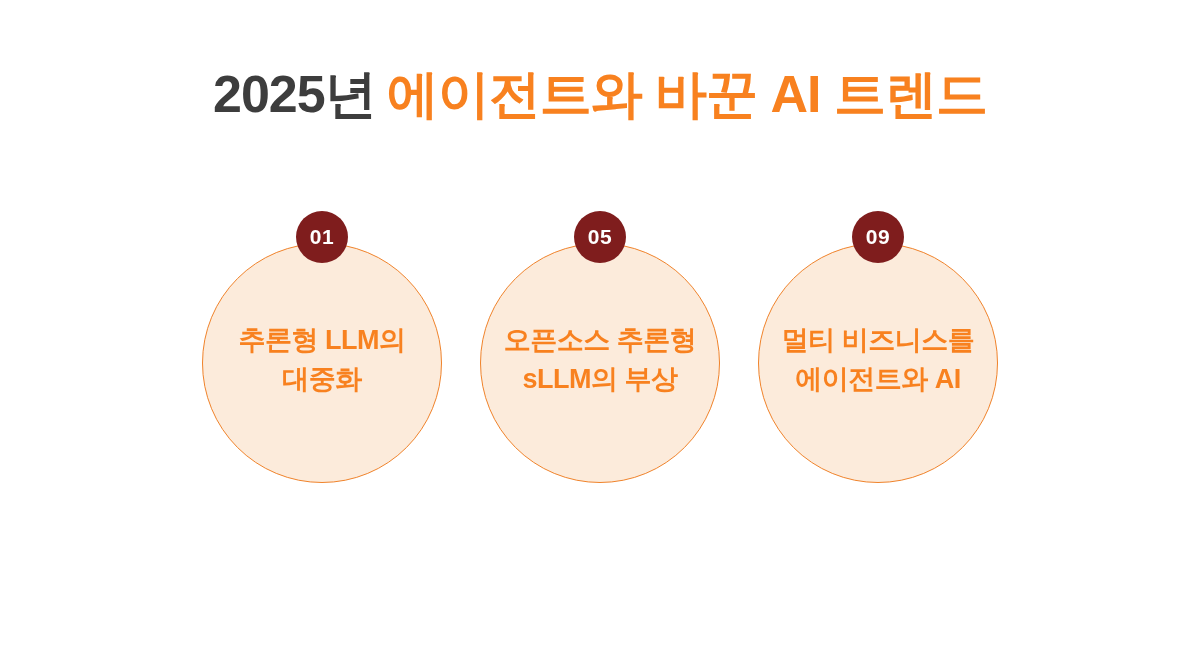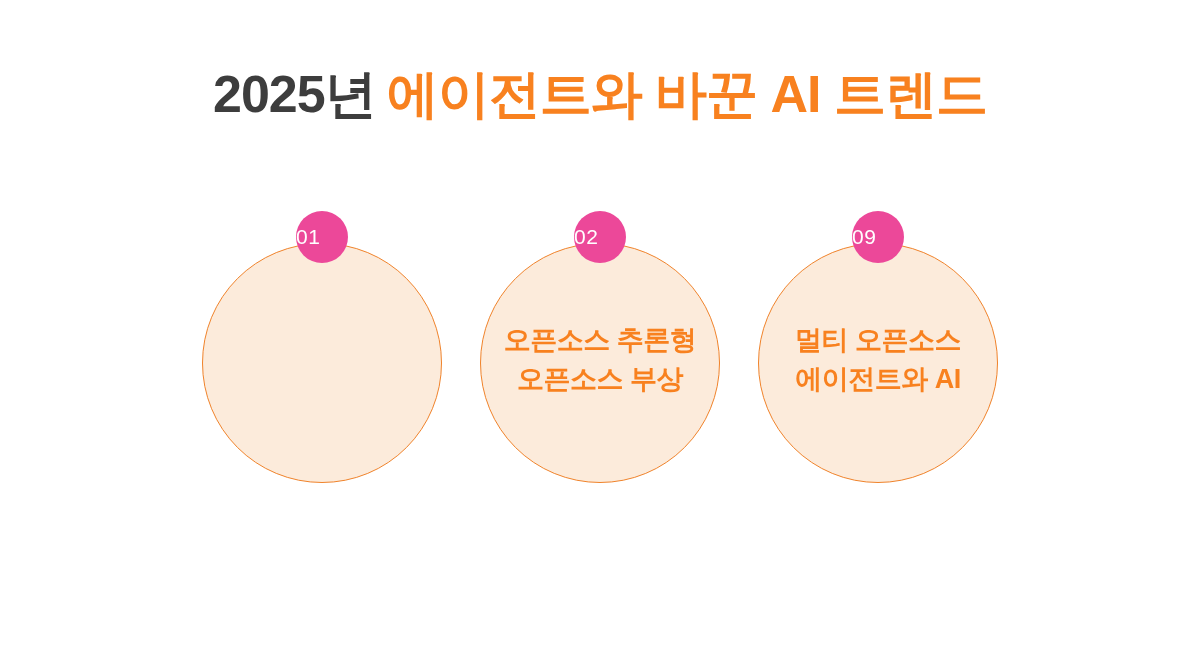--- a/index.html
+++ b/index.html
@@ -61,27 +61,27 @@
     text-align: center;
   }
   .badge {
     position: absolute;
     top: -32px;
     left: 50%;
     transform: translateX(-50%);
     width: 52px;
     height: 52px;
     border-radius: 50%;
-    background: #ec4899;
+    background: #7f1d1d;
     color: #ffffff;
     display: flex;
     align-items: center;
-    justify-content: flex-start;
+    justify-content: center;
     font-size: 21px;
-    font-weight: 400;
+    font-weight: 700;
     letter-spacing: 0.5px;
     z-index: 2;
   }
   .circle-label {
     color: #f8811f;
     font-weight: 800;
     font-size: 27px;
     line-height: 1.45;
     letter-spacing: -0.5px;
     padding: 0 14px;
@@ -101,43 +101,45 @@
   </h1>
 
   <div class="cards">
 
     <div class="card">
       <div class="badge">
         <span>01</span>
       </div>
       <div class="circle">
         <div class="circle-label">
+          <span class="line">추론형 LLM의</span>
+          <span class="line">대중화</span>
         </div>
       </div>
     </div>
 
     <div class="card">
       <div class="badge">
-        <span>02</span>
+        <span>05</span>
       </div>
       <div class="circle">
         <div class="circle-label">
           <span class="line">오픈소스 추론형</span>
-          <span class="line">오픈소스 부상</span>
+          <span class="line">sLLM의 부상</span>
         </div>
       </div>
     </div>
 
     <div class="card">
       <div class="badge">
         <span>09</span>
       </div>
       <div class="circle">
         <div class="circle-label">
-          <span class="line">멀티 오픈소스</span>
+          <span class="line">멀티 비즈니스를</span>
           <span class="line">에이전트와 AI</span>
         </div>
       </div>
     </div>
 
 
   </div>
 </div>
 
 </body></html>

